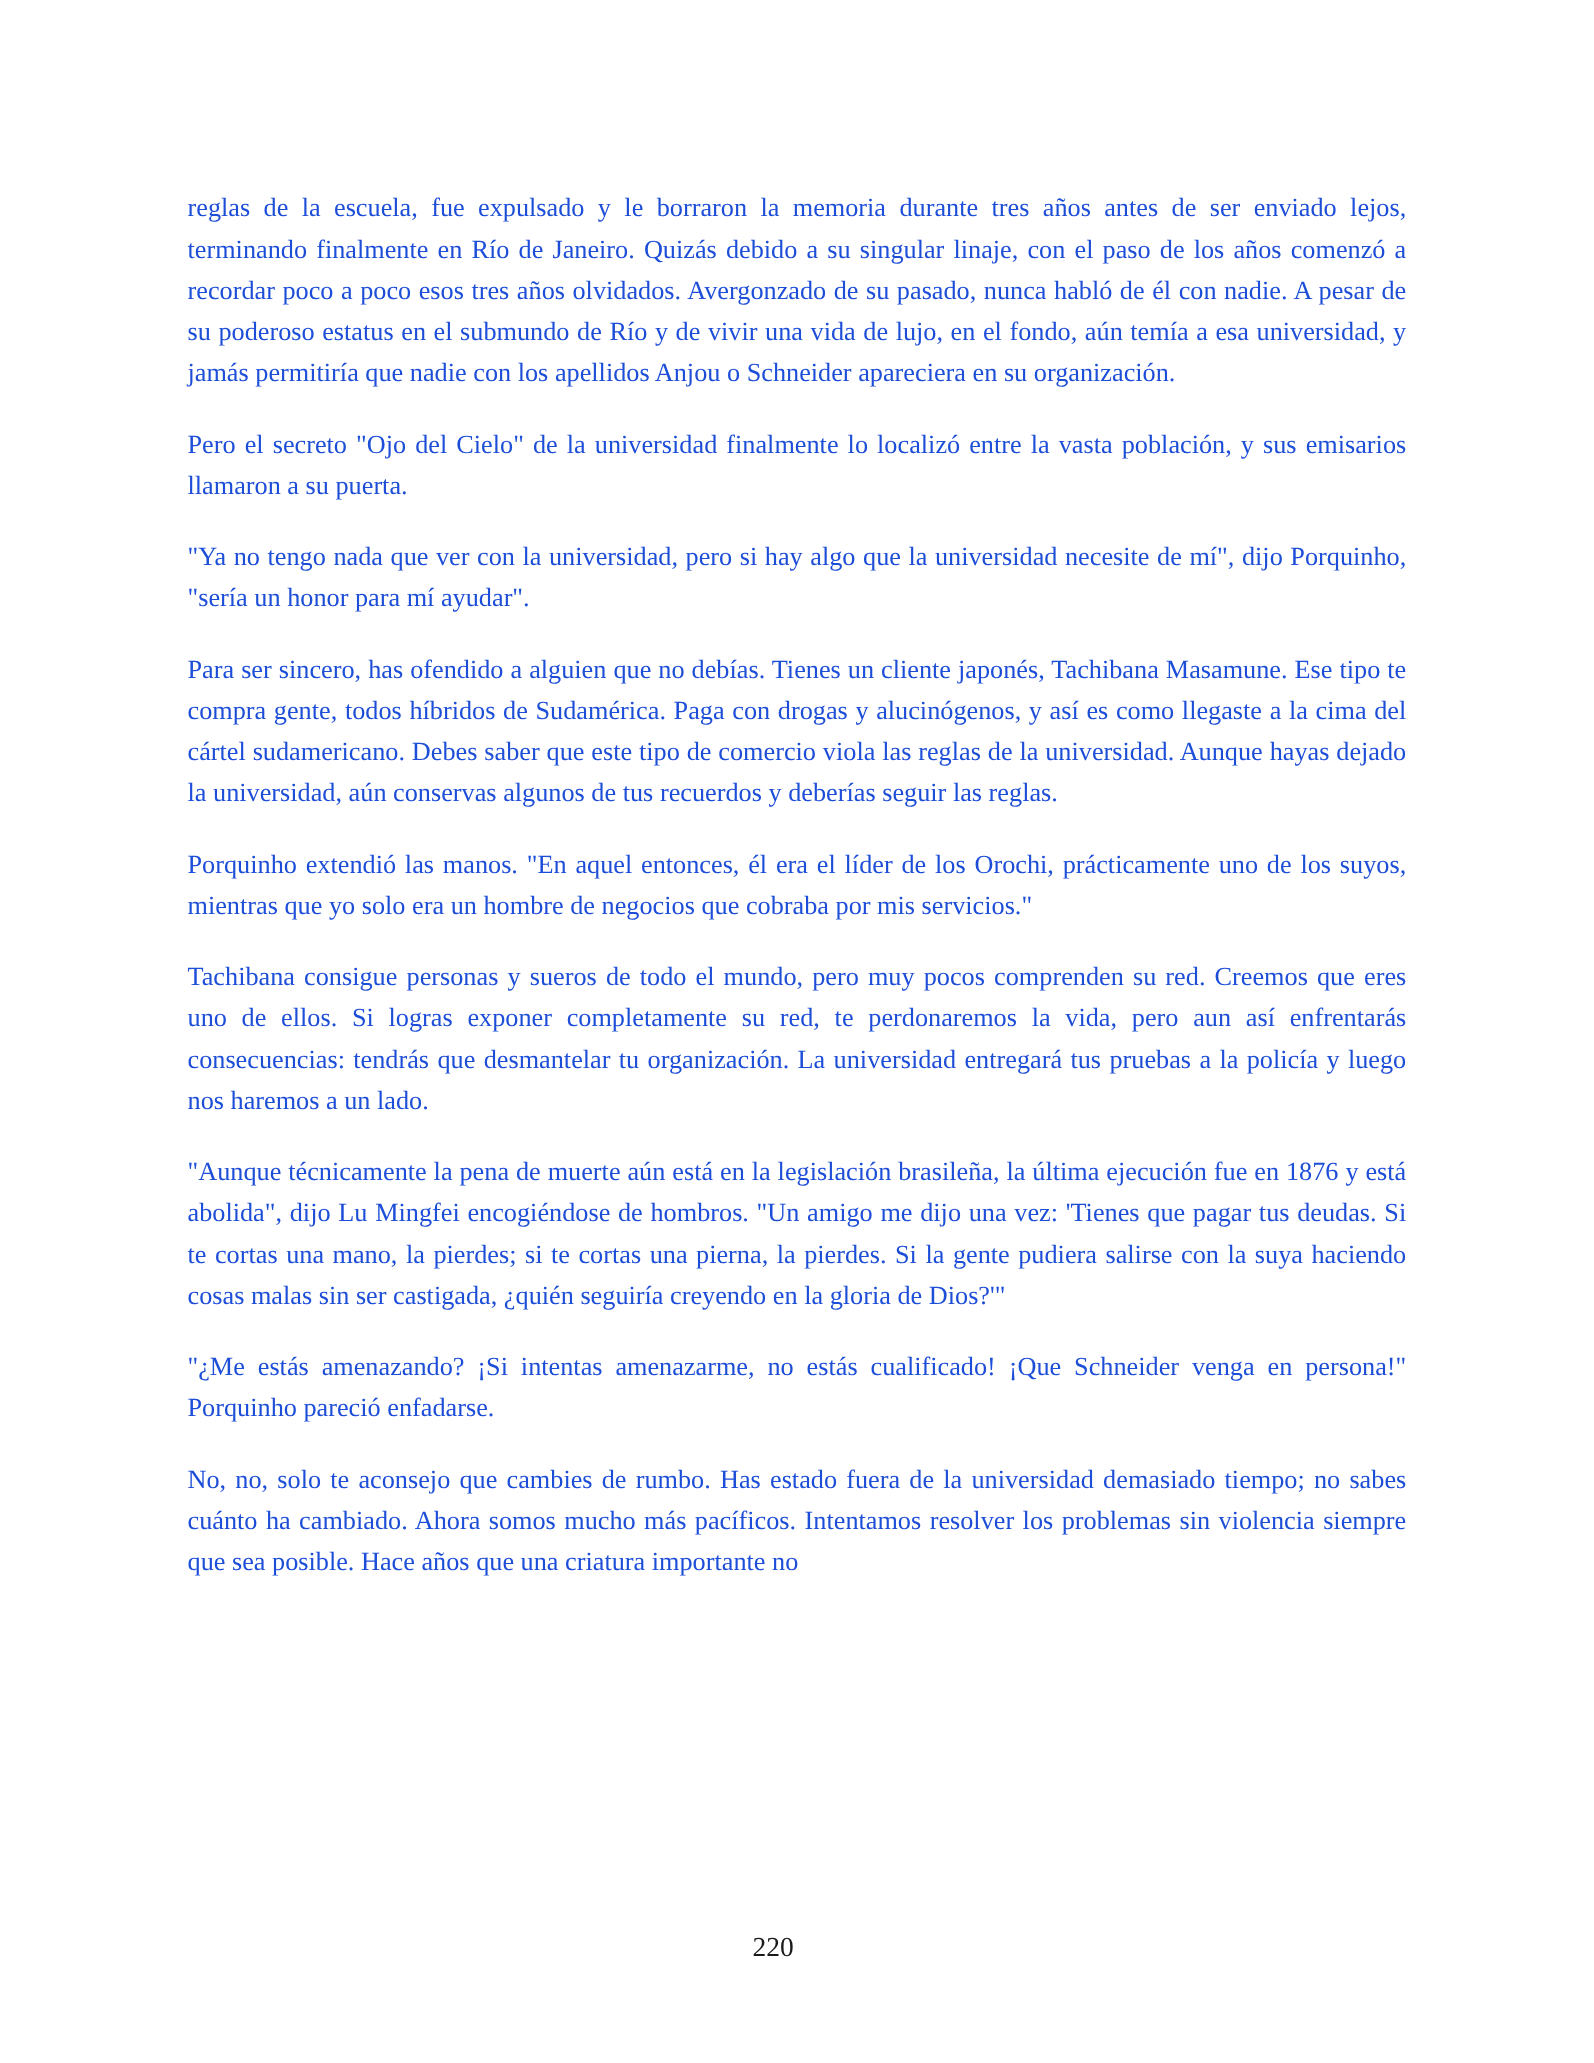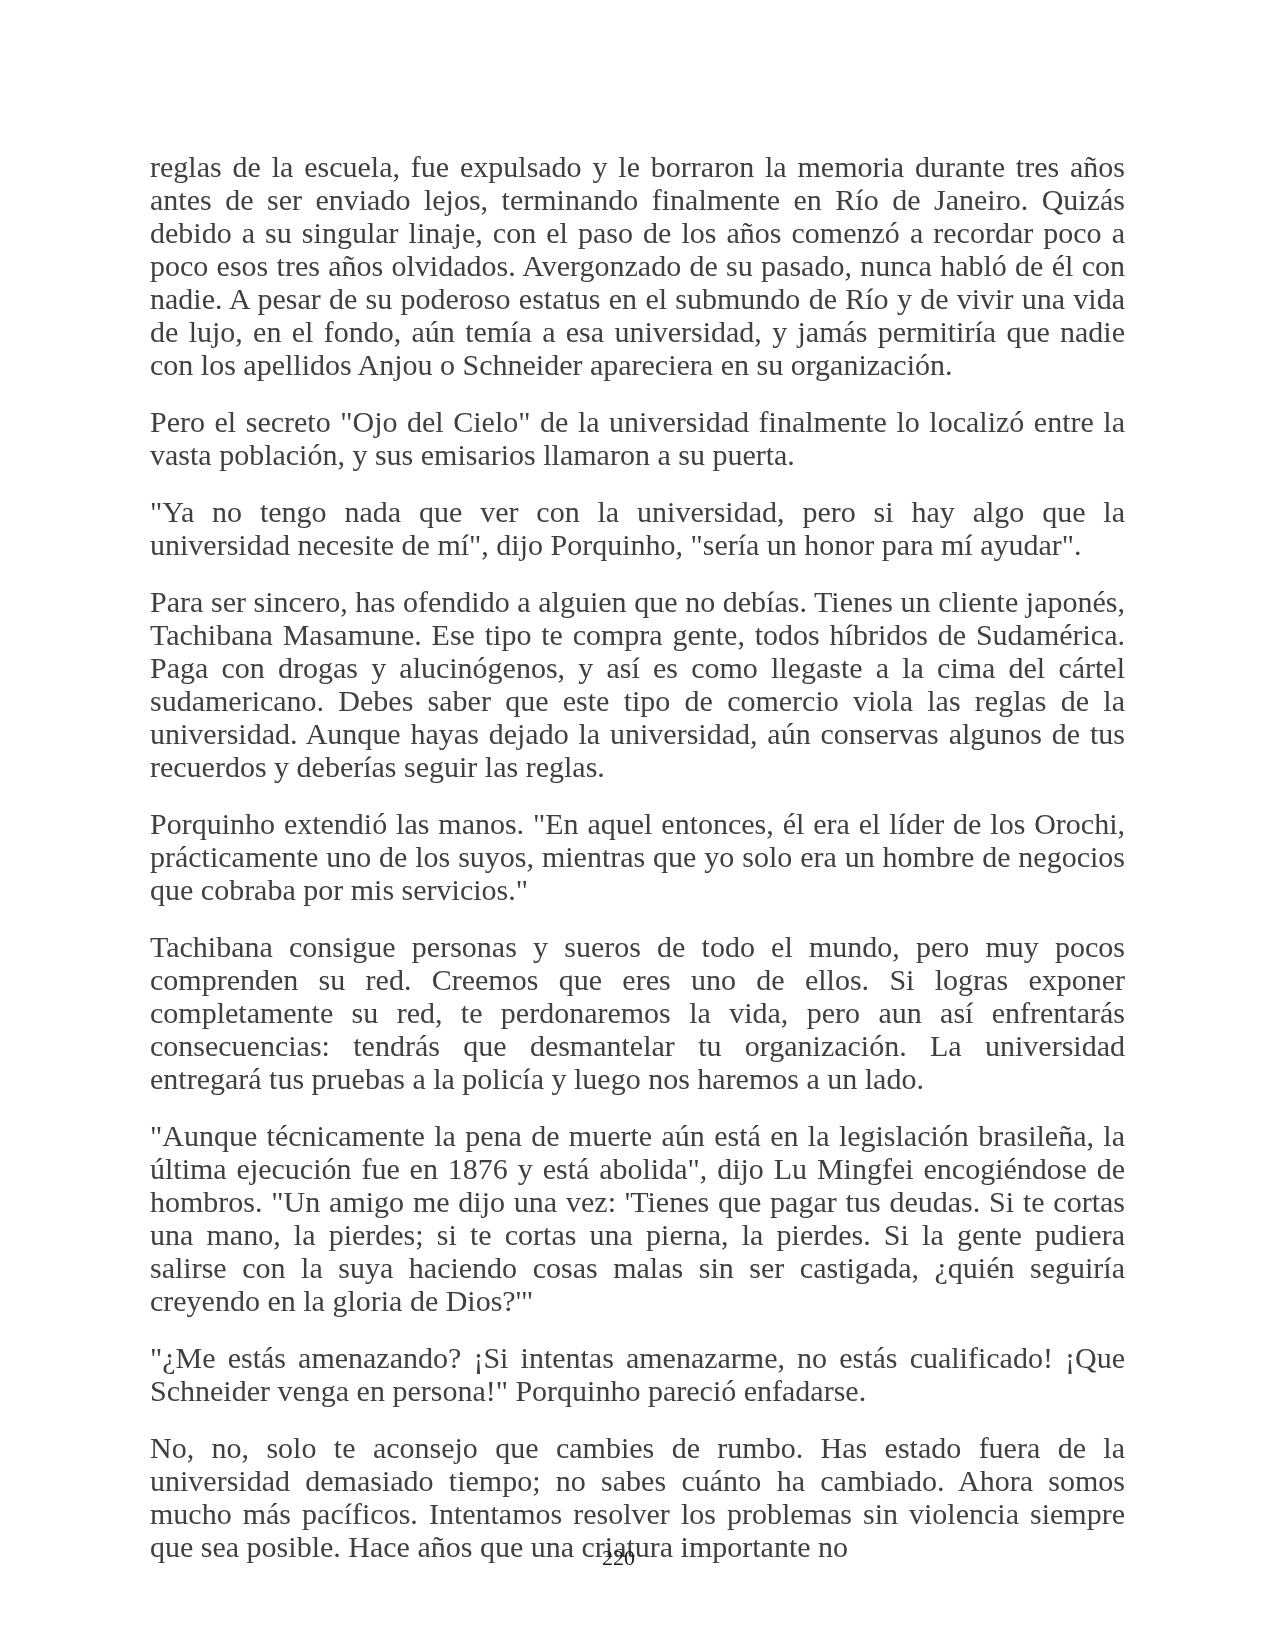--- a/index.html
+++ b/index.html
@@ -3,23 +3,23 @@
 <meta charset="utf-8">
 <style>
   html, body { margin: 0; padding: 0; background: #ffffff; }
   body { width: 1275px; height: 1650px; position: relative; overflow: hidden; }
   .page {
     position: absolute;
     left: 150px;
     top: 150px;
     width: 975px;
     font-family: "Liberation Serif", "DejaVu Serif", serif;
-    font-size: 30px;
+    font-size: 21px;
     line-height: 33px;
-    color: #404040;
+    color: #1d4ed8;
   }
   .page p {
     margin: 0 0 24px 0;
     text-align: justify;
   }
   .page-number {
     position: absolute;
     left: 0;
     width: 1237px;
     top: 1545px;

